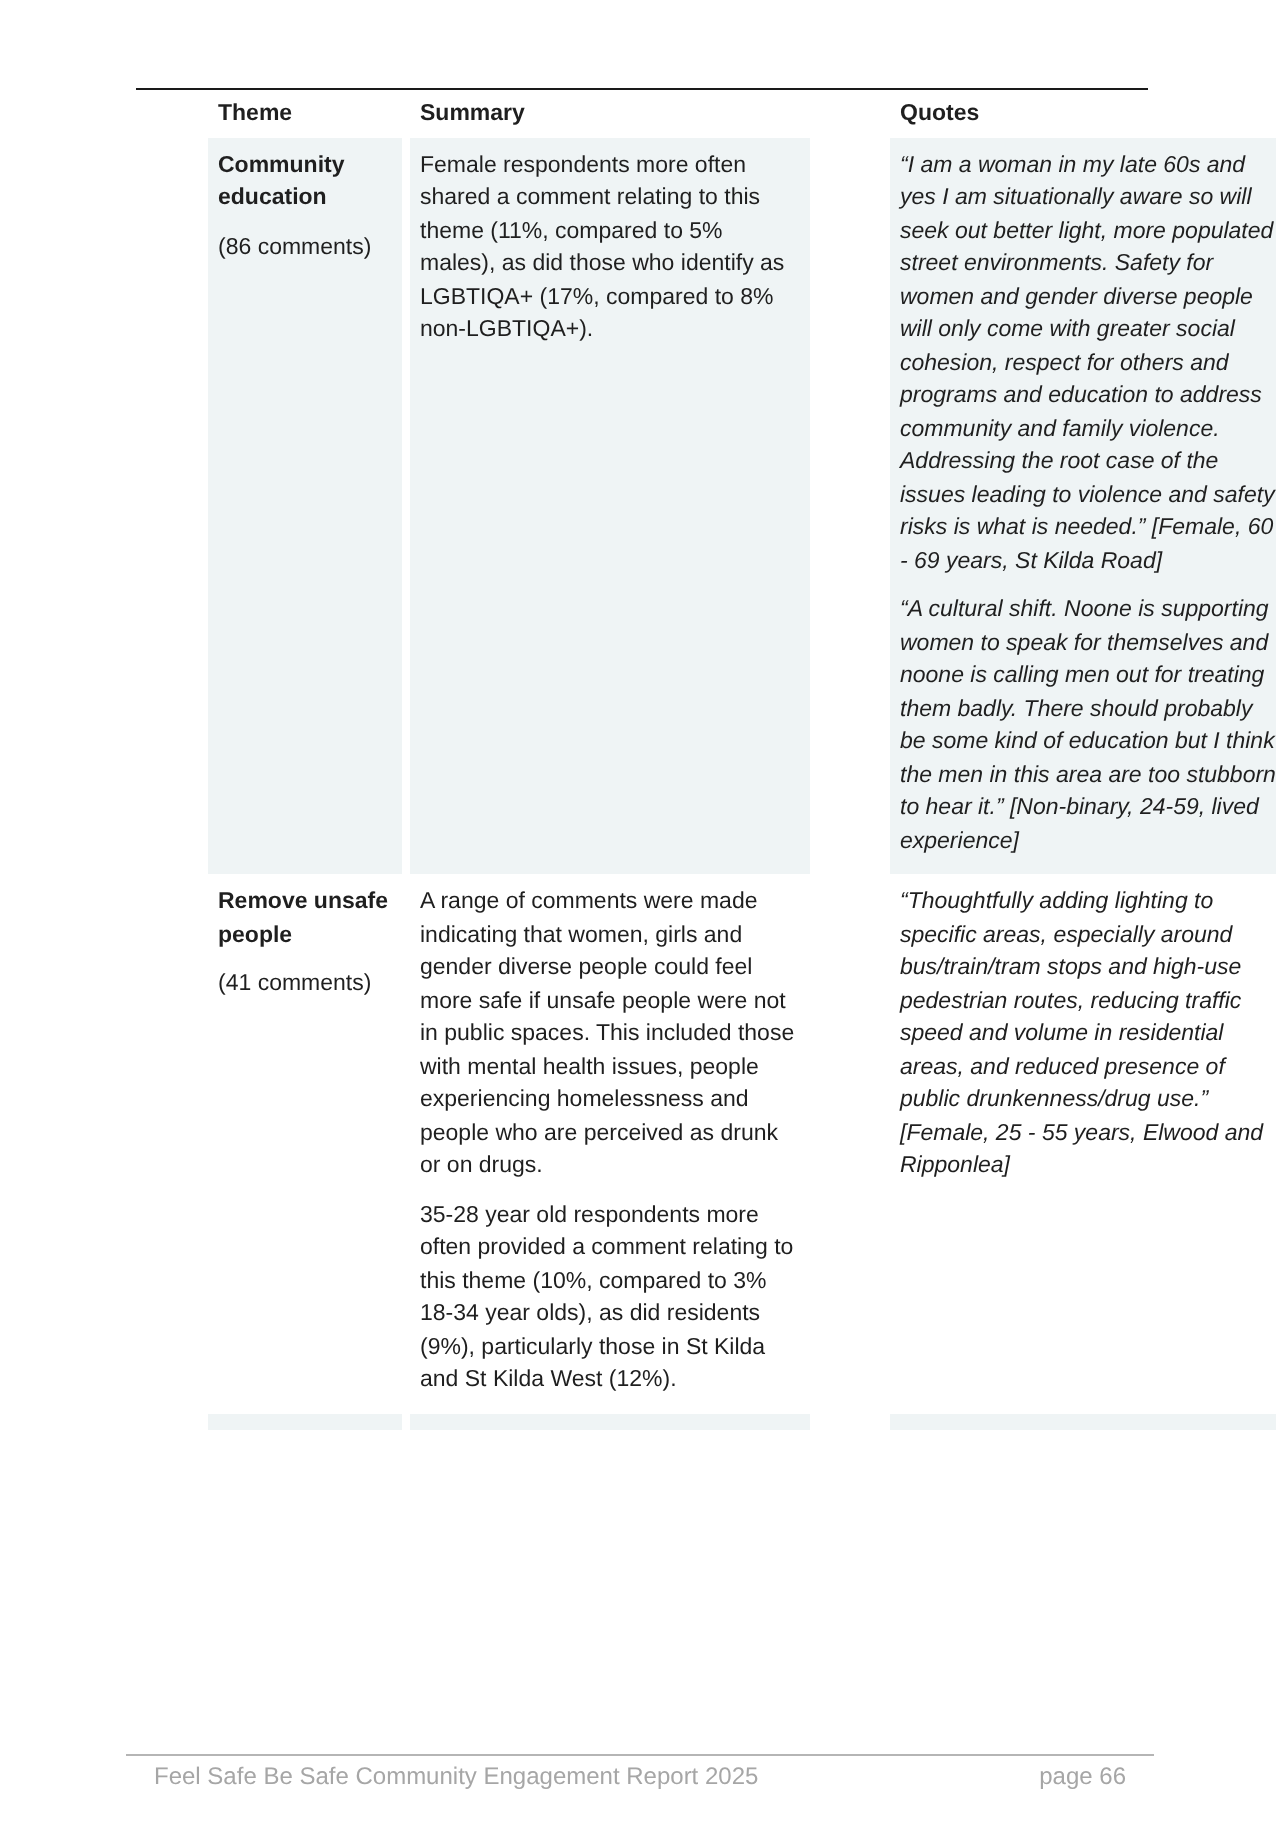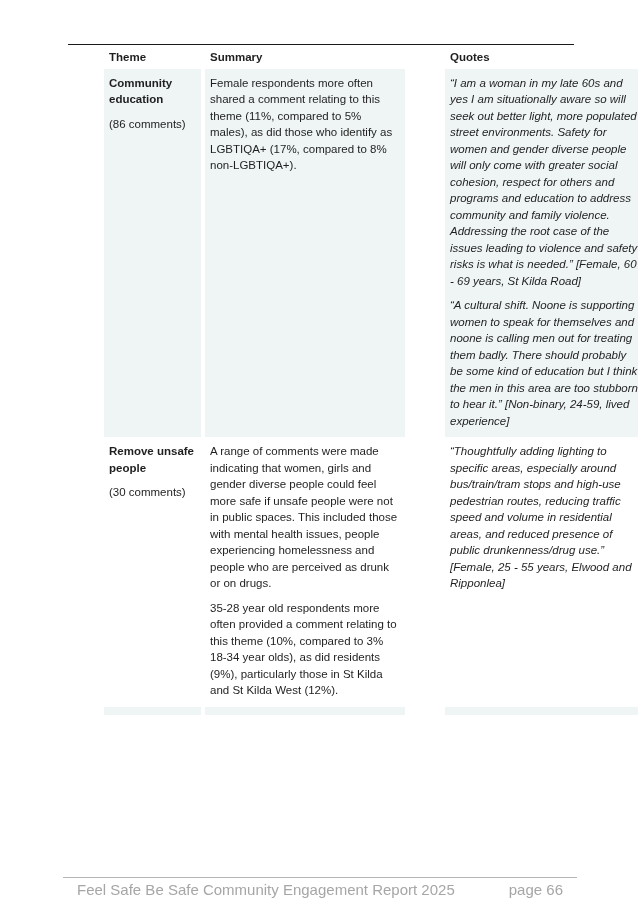--- a/index.html
+++ b/index.html
@@ -66,21 +66,21 @@
   .page-footer {
     position: absolute;
     left: 63px;
     top: 877px;
     width: 514px;
     border-top: 1px solid #b5b5b5;
     box-sizing: border-box;
     padding: 3px 14px 0 14px;
     display: flex;
     justify-content: space-between;
-    font-size: 15px;
+    font-size: 12px;
     color: #a6a6a6;
   }
 </style>
 </head>
 <body>
 
 <div class="page">
 
   <div class="report-table">
 
@@ -100,21 +100,21 @@
       </div>
       <div class="cell col-quotes">
         <p class="quote-text">“I am a woman in my late 60s and yes I am situationally aware so will seek out better light, more populated street environments. Safety for women and gender diverse people will only come with greater social cohesion, respect for others and programs and education to address community and family violence. Addressing the root case of the issues leading to violence and safety risks is what is needed.” [Female, 60 - 69 years, St Kilda Road]</p>
         <p class="quote-text">“A cultural shift. Noone is supporting women to speak for themselves and noone is calling men out for treating them badly. There should probably be some kind of education but I think the men in this area are too stubborn to hear it.” [Non-binary, 24-59, lived experience]</p>
       </div>
     </div>
 
     <div class="trow row-plain row-2">
       <div class="cell col-theme">
         <p class="theme-name">Remove unsafe people</p>
-        <p class="theme-count">(30 comments)</p>
+        <p class="theme-count">(41 comments)</p>
       </div>
       <div class="cell col-summary">
         <p>A range of comments were made indicating that women, girls and gender diverse people could feel more safe if unsafe people were not in public spaces. This included those with mental health issues, people experiencing homelessness and people who are perceived as drunk or on drugs.</p>
         <p>35-28 year old respondents more often provided a comment relating to this theme (10%, compared to 3% 18-34 year olds), as did residents (9%), particularly those in St Kilda and St Kilda West (12%).</p>
       </div>
       <div class="cell col-quotes">
         <p class="quote-text">“Thoughtfully adding lighting to specific areas, especially around bus/train/tram stops and high-use pedestrian routes, reducing traffic speed and volume in residential areas, and reduced presence of public drunkenness/drug use.” [Female, 25 - 55 years, Elwood and Ripponlea]</p>
       </div>
     </div>
 

